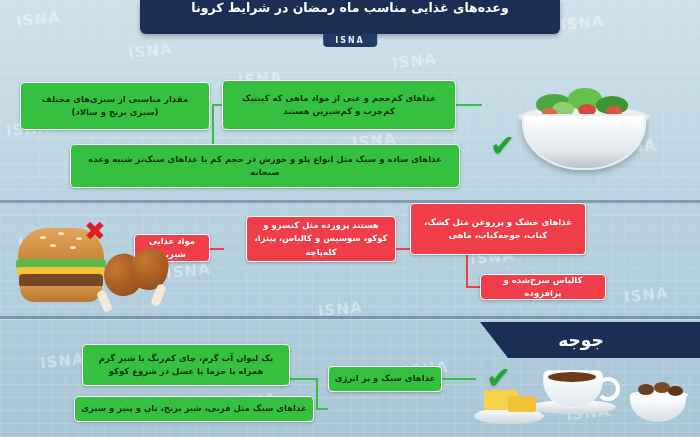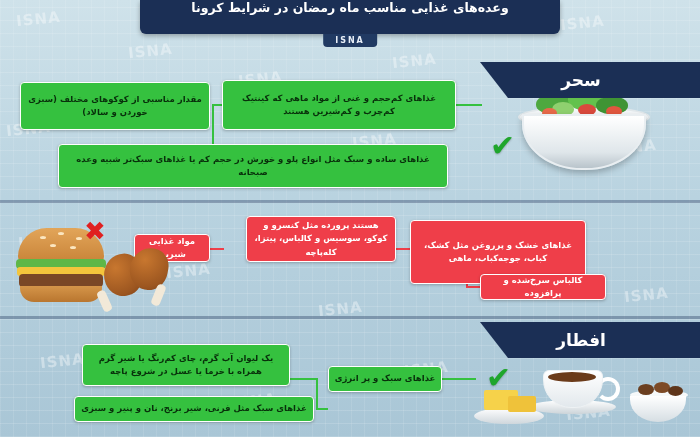--- a/index.html
+++ b/index.html
@@ -322,25 +322,22 @@
   <div class="wm" style="left:40px; top:352px;">ISNA</div>
   <div class="wm" style="left:232px; top:392px;">ISNA</div>
   <div class="wm" style="left:404px; top:360px;">ISNA</div>
   <div class="wm" style="left:566px; top:404px;">ISNA</div>
 
   <div class="title-bar">
     <span class="t">وعده‌های غذایی مناسب ماه رمضان در شرایط کرونا</span>
   </div>
   <div class="title-sub">ISNA</div>
 
-  <div class="ribbon sahar">
-    <span>سحر</span>
-  </div>
   <div class="ribbon eftar">
-    <span>افطار</span>
+    <span>جوجه</span>
   </div>
 
   <div class="divider" style="top:200px;"></div>
   <div class="divider" style="top:316px;"></div>
 
   <div class="img-wrap" style="left:522px; top:86px; width:130px; height:92px;">
     <div class="bowl-rim"></div>
     <div class="leaf" style="left:14px; top:8px;  width:36px; height:20px; background:#4ea83f;"></div>
     <div class="leaf" style="left:46px; top:2px;  width:34px; height:22px; background:#63c24c;"></div>
     <div class="leaf" style="left:74px; top:10px; width:32px; height:18px; background:#3f9434;"></div>
@@ -350,25 +347,25 @@
     <div class="leaf" style="left:20px; top:22px; width:15px; height:10px; background:#e86a4a; border-radius:50%;"></div>
     <div class="bowl-base"></div>
   </div>
   <div class="tick" style="left:490px; top:128px;">✔</div>
 
   <div class="connector" style="left:212px; top:104px; width:10px; height:2px;"></div>
   <div class="connector" style="left:212px; top:104px; width:2px; height:62px;"></div>
   <div class="connector" style="left:212px; top:164px; width:10px; height:2px;"></div>
   <div class="connector" style="left:456px; top:104px; width:26px; height:2px;"></div>
 
-  <div class="gbox" style="left:20px; top:82px; width:190px; height:48px;">مقدار مناسبی از کوکو‌های مختلف (سبزی خوردن و سالاد)</div>
+  <div class="gbox" style="left:20px; top:82px; width:190px; height:48px;">مقدار مناسبی از سبزی‌های مختلف (سبزی برنج و سالاد)</div>
 
   <div class="gbox" style="left:222px; top:80px; width:234px; height:50px;">غذاهای کم‌حجم و غنی از مواد ماهی که کینتیک کم‌چرب و کم‌شیرین هستند</div>
 
-  <div class="gbox" style="left:58px; top:144px; width:390px; height:44px;">غذاهای ساده و سبک مثل انواع پلو و خورش در حجم کم یا غذاهای سبک‌تر شبیه وعده صبحانه</div>
+  <div class="gbox" style="left:70px; top:144px; width:390px; height:44px;">غذاهای ساده و سبک مثل انواع پلو و خورش در حجم کم یا غذاهای سبک‌تر شبیه وعده صبحانه</div>
 
   <div class="img-wrap" style="left:18px; top:228px; width:140px; height:86px;">
     <div class="bun-top"></div>
     <div class="sesame" style="left:22px; top:8px;"></div>
     <div class="sesame" style="left:40px; top:4px;"></div>
     <div class="sesame" style="left:58px; top:9px;"></div>
     <div class="sesame" style="left:32px; top:16px;"></div>
     <div class="sesame" style="left:52px; top:18px;"></div>
     <div class="lettuce"></div>
     <div class="cheese"></div>
@@ -385,21 +382,21 @@
 
   <div class="connector red" style="left:208px; top:248px; width:16px; height:2px;"></div>
   <div class="connector red" style="left:396px; top:248px; width:14px; height:2px;"></div>
   <div class="connector red" style="left:466px; top:248px; width:2px; height:40px;"></div>
   <div class="connector red" style="left:466px; top:286px; width:14px; height:2px;"></div>
 
   <div class="rbox" style="left:134px; top:234px; width:76px; height:28px;">مواد غذایی شیرین</div>
 
   <div class="rbox" style="left:246px; top:216px; width:150px; height:46px;">هستند پرورده مثل کنسرو و کوکو، سوسیس و کالباس، پیتزا، کله‌پاچه</div>
 
-  <div class="rbox" style="left:410px; top:220px; width:176px; height:64px;">غذاهای خشک و پر‌روغن مثل کشک، کباب، جوجه‌کباب، ماهی</div>
+  <div class="rbox" style="left:410px; top:203px; width:176px; height:52px;">غذاهای خشک و پر‌روغن مثل کشک، کباب، جوجه‌کباب، ماهی</div>
 
   <div class="rbox" style="left:480px; top:274px; width:126px; height:26px;">کالباس سرخ‌شده و پرافزوده</div>
 
   <div class="img-wrap" style="left:530px; top:352px; width:100px; height:70px;">
     <div class="saucer"></div>
     <div class="handle"></div>
     <div class="cup"></div>
     <div class="cup-liquid"></div>
   </div>
   <div class="img-wrap" style="left:474px; top:382px; width:80px; height:50px;">
@@ -414,19 +411,19 @@
     <div class="leaf" style="left:38px; top:6px; width:15px; height:10px; background:#5f361b; border-radius:50%;"></div>
     <div class="bowl-small" style="left:0; top:16px;"></div>
   </div>
   <div class="tick" style="left:486px; top:360px;">✔</div>
 
   <div class="connector" style="left:290px; top:378px; width:26px; height:2px;"></div>
   <div class="connector" style="left:316px; top:378px; width:2px; height:32px;"></div>
   <div class="connector" style="left:316px; top:408px; width:12px; height:2px;"></div>
   <div class="connector" style="left:442px; top:378px; width:34px; height:2px;"></div>
 
-  <div class="gbox" style="left:82px; top:344px; width:208px; height:42px;">یک لیوان آب گرم، چای کم‌رنگ یا شیر گرم همراه با خرما یا عسل در شروع پاچه</div>
+  <div class="gbox" style="left:82px; top:344px; width:208px; height:42px;">یک لیوان آب گرم، چای کم‌رنگ یا شیر گرم همراه با خرما یا عسل در شروع کوکو</div>
 
   <div class="gbox" style="left:328px; top:366px; width:114px; height:26px;">غذاهای سبک و پر انرژی</div>
 
   <div class="gbox" style="left:74px; top:396px; width:240px; height:26px;">غذاهای سبک مثل فرنی، شیر برنج، نان و پنیر و سبزی</div>
 
 </div>
 
 </body></html>

